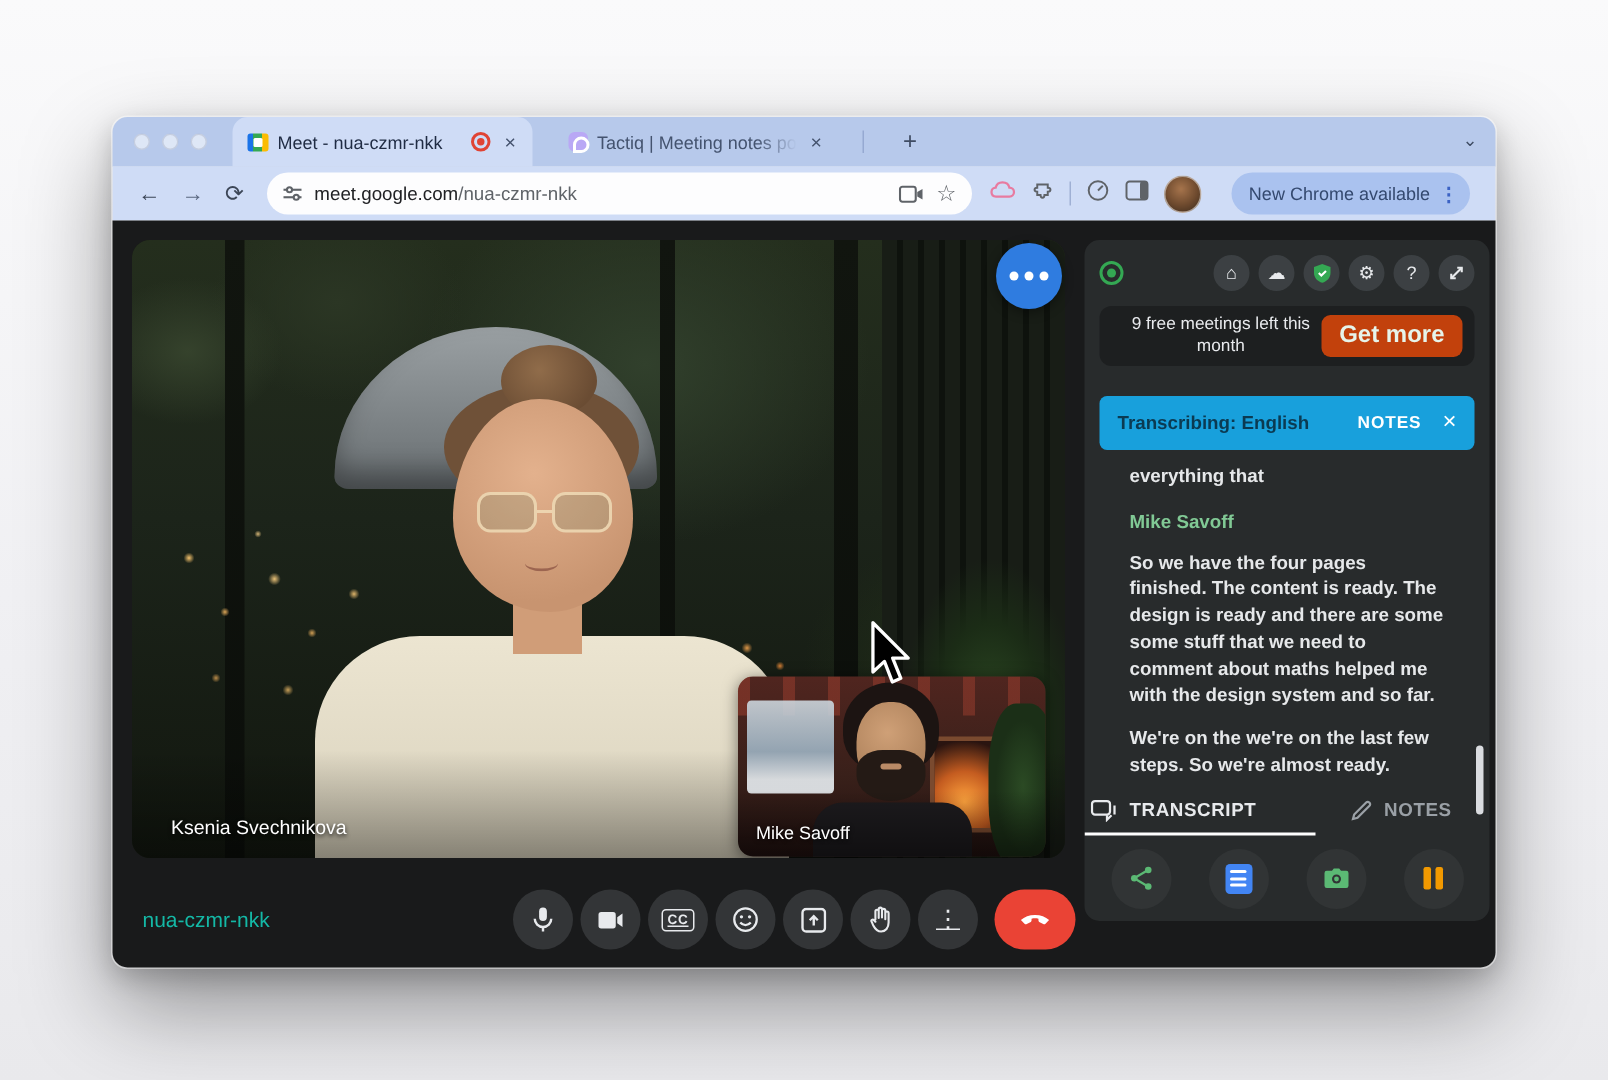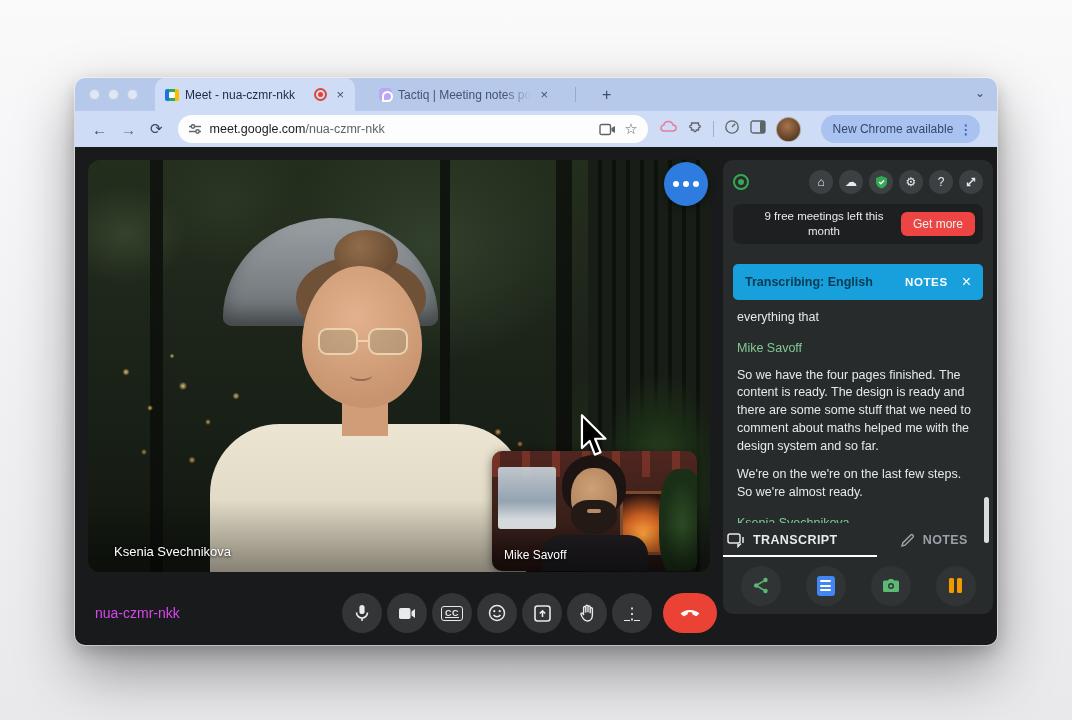--- a/index.html
+++ b/index.html
@@ -146,21 +146,21 @@
     text-shadow:0 1px 3px rgba(0,0,0,.9); }
 
   .chat-bubble { position:absolute; left:589px; top:15px; width:44px; height:44px; border-radius:50%;
     background:#2f7ce0; display:flex; align-items:center; justify-content:center; gap:4px;
     box-shadow:0 2px 8px rgba(0,0,0,.4); }
   .chat-bubble i { width:6px; height:6px; border-radius:50%; background:#fff; }
 
   
   .meet-bar { position:absolute; left:0; bottom:0; width:648px; height:58px; display:flex;
     align-items:center; padding:0 6px 6px 20px; }
-  .meet-code { color:#d946ef; font-size:14px; }
+  .meet-code { color:#14b8a6; font-size:14px; }
   .controls { display:flex; align-items:center; gap:5px; margin-left:auto; }
   .ctl { width:40px; height:40px; border-radius:50%; background:#333537; display:flex;
     align-items:center; justify-content:center; color:#e8eaed;text-decoration:underline; }
   .ctl svg { display:block; }
   .cc-box { font-size:9px; font-weight:bold; color:#e8eaed; border:1.5px solid #e8eaed;
     border-radius:3px; padding:1.5px 3px; letter-spacing:.5px; }
   .dots-v { font-size:16px; color:#e8eaed; }
   .endcall { width:54px; height:40px; border-radius:20px; background:#ea4335; display:flex;
     align-items:center; justify-content:center; margin-left:6px; }
 
@@ -171,29 +171,29 @@
   .rec-ring { width:16px; height:16px; border:2.5px solid #34a853; border-radius:50%;
     display:flex; align-items:center; justify-content:center; }
   .rec-ring i { width:6px; height:6px; background:#34a853; border-radius:50%; }
   .sb-icons { display:flex; gap:6px; margin-left:auto; }
   .sb-icon { width:24px; height:24px; border-radius:50%; background:#3c4043; color:#e8eaed;
     display:flex; align-items:center; justify-content:center; font-size:12px; }
   .sb-icon svg { display:block; }
   .banner { margin:0 10px; height:40px; background:#1d1f20; border-radius:8px; display:flex;
     align-items:center; padding:0 8px 0 14px; }
   .banner-text { flex:1; color:#e8eaed; font-size:11.5px; line-height:1.3; text-align:center; }
-  .getmore { background:#ef4444; color:#e6f4ea; font-size:12px; font-weight:normal;
+  .getmore { background:#c2410c; color:#e6f4ea; font-size:16px; font-weight:bold;
     border-radius:6px; padding:5px 12px; white-space:nowrap; }
   .transcribing { margin:20px 10px 0; height:36px; background:#18a0dc; border-radius:5px;
     display:flex; align-items:center; padding:0 12px; gap:14px; }
   .transcribing .lbl { color:#0b3a52; font-size:12.5px; font-weight:bold; flex:1; }
   .transcribing .chg { color:#fff; font-size:11.5px; font-weight:bold; letter-spacing:.6px; }
   .transcribing .x { color:#fff; font-size:16px; line-height:1; }
-  .transcript { flex:1; padding:9px 14px 0; overflow:hidden; color:#e6e8ea; font-size:12.5px;
-    line-height:1.42; position:relative; }
+  .transcript { flex:1; padding:9px 30px 0; overflow:hidden; color:#e6e8ea; font-size:12.5px;
+    line-height:1.42; position:relative;font-weight:bold; }
   .speaker { color:#81c995; margin:13px 0 9px; }
   .para { margin-bottom:11px; }
   .sb-tabs { height:34px; display:flex; position:relative;gap:33px; }
   .sb-tab { flex:1; display:flex; align-items:center; justify-content:center; gap:8px;
     font-size:12.5px; font-weight:bold; letter-spacing:.4px; }
   .sb-tab.on { color:#e8eaed; }
   .sb-tab.off { color:#9aa0a6; }
   .tab-underline { position:absolute; left:0; bottom:0; width:57%; height:2.5px; background:#fff; }
   .sb-actions { height:57px; display:flex; align-items:center; justify-content:center; gap:25px; }
   .act { width:40px; height:40px; border-radius:50%; background:#313435; display:flex;

